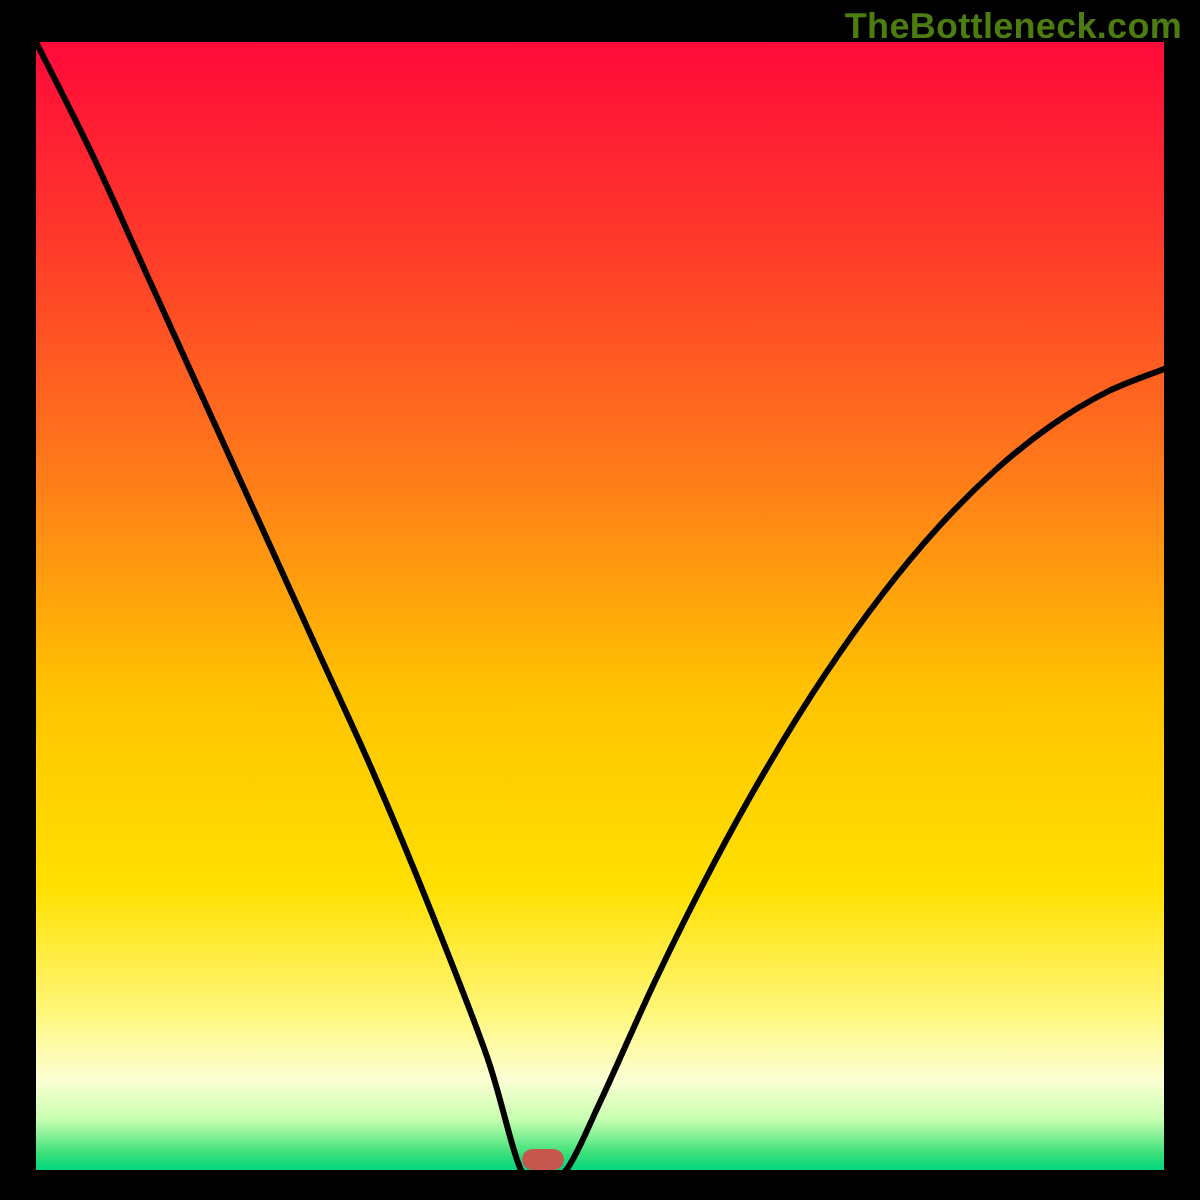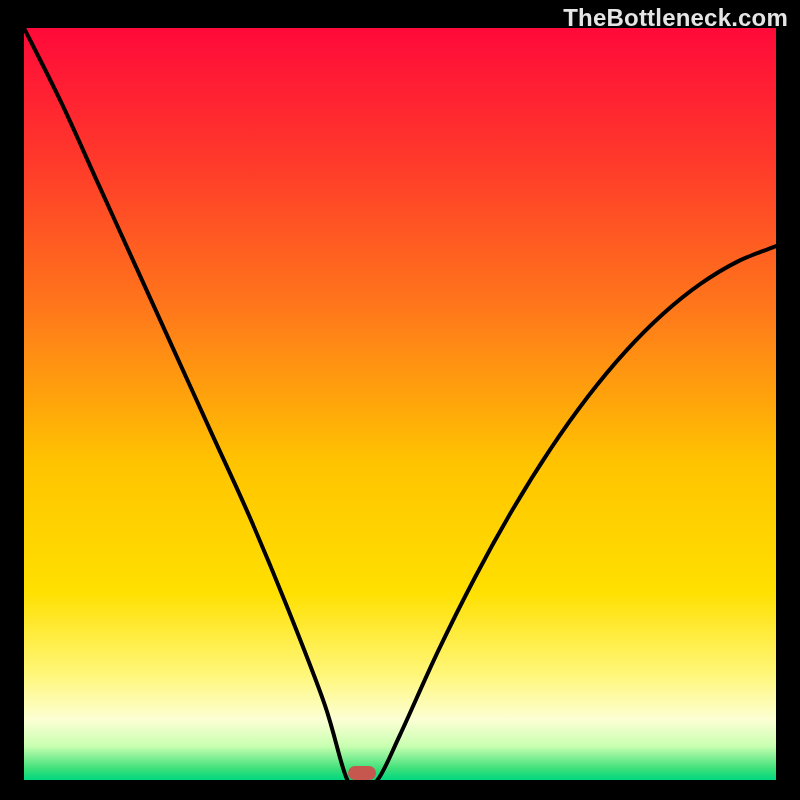--- a/index.html
+++ b/index.html
@@ -14,21 +14,21 @@
   .frame {
     position: relative;
     width: 800px;
     height: 800px;
     background: #000;
   }
   .watermark {
     position: absolute;
     top: 4px;
     right: 12px;
-    color: #e5e5e5;
+    color: #4d7c0f;
     font-size: 24px;
     font-weight: 600;
     letter-spacing: 0.2px;
     user-select: none;
   }
   .plot {
     position: absolute;
     left: 24px;
     top: 28px;
     width: 752px;

